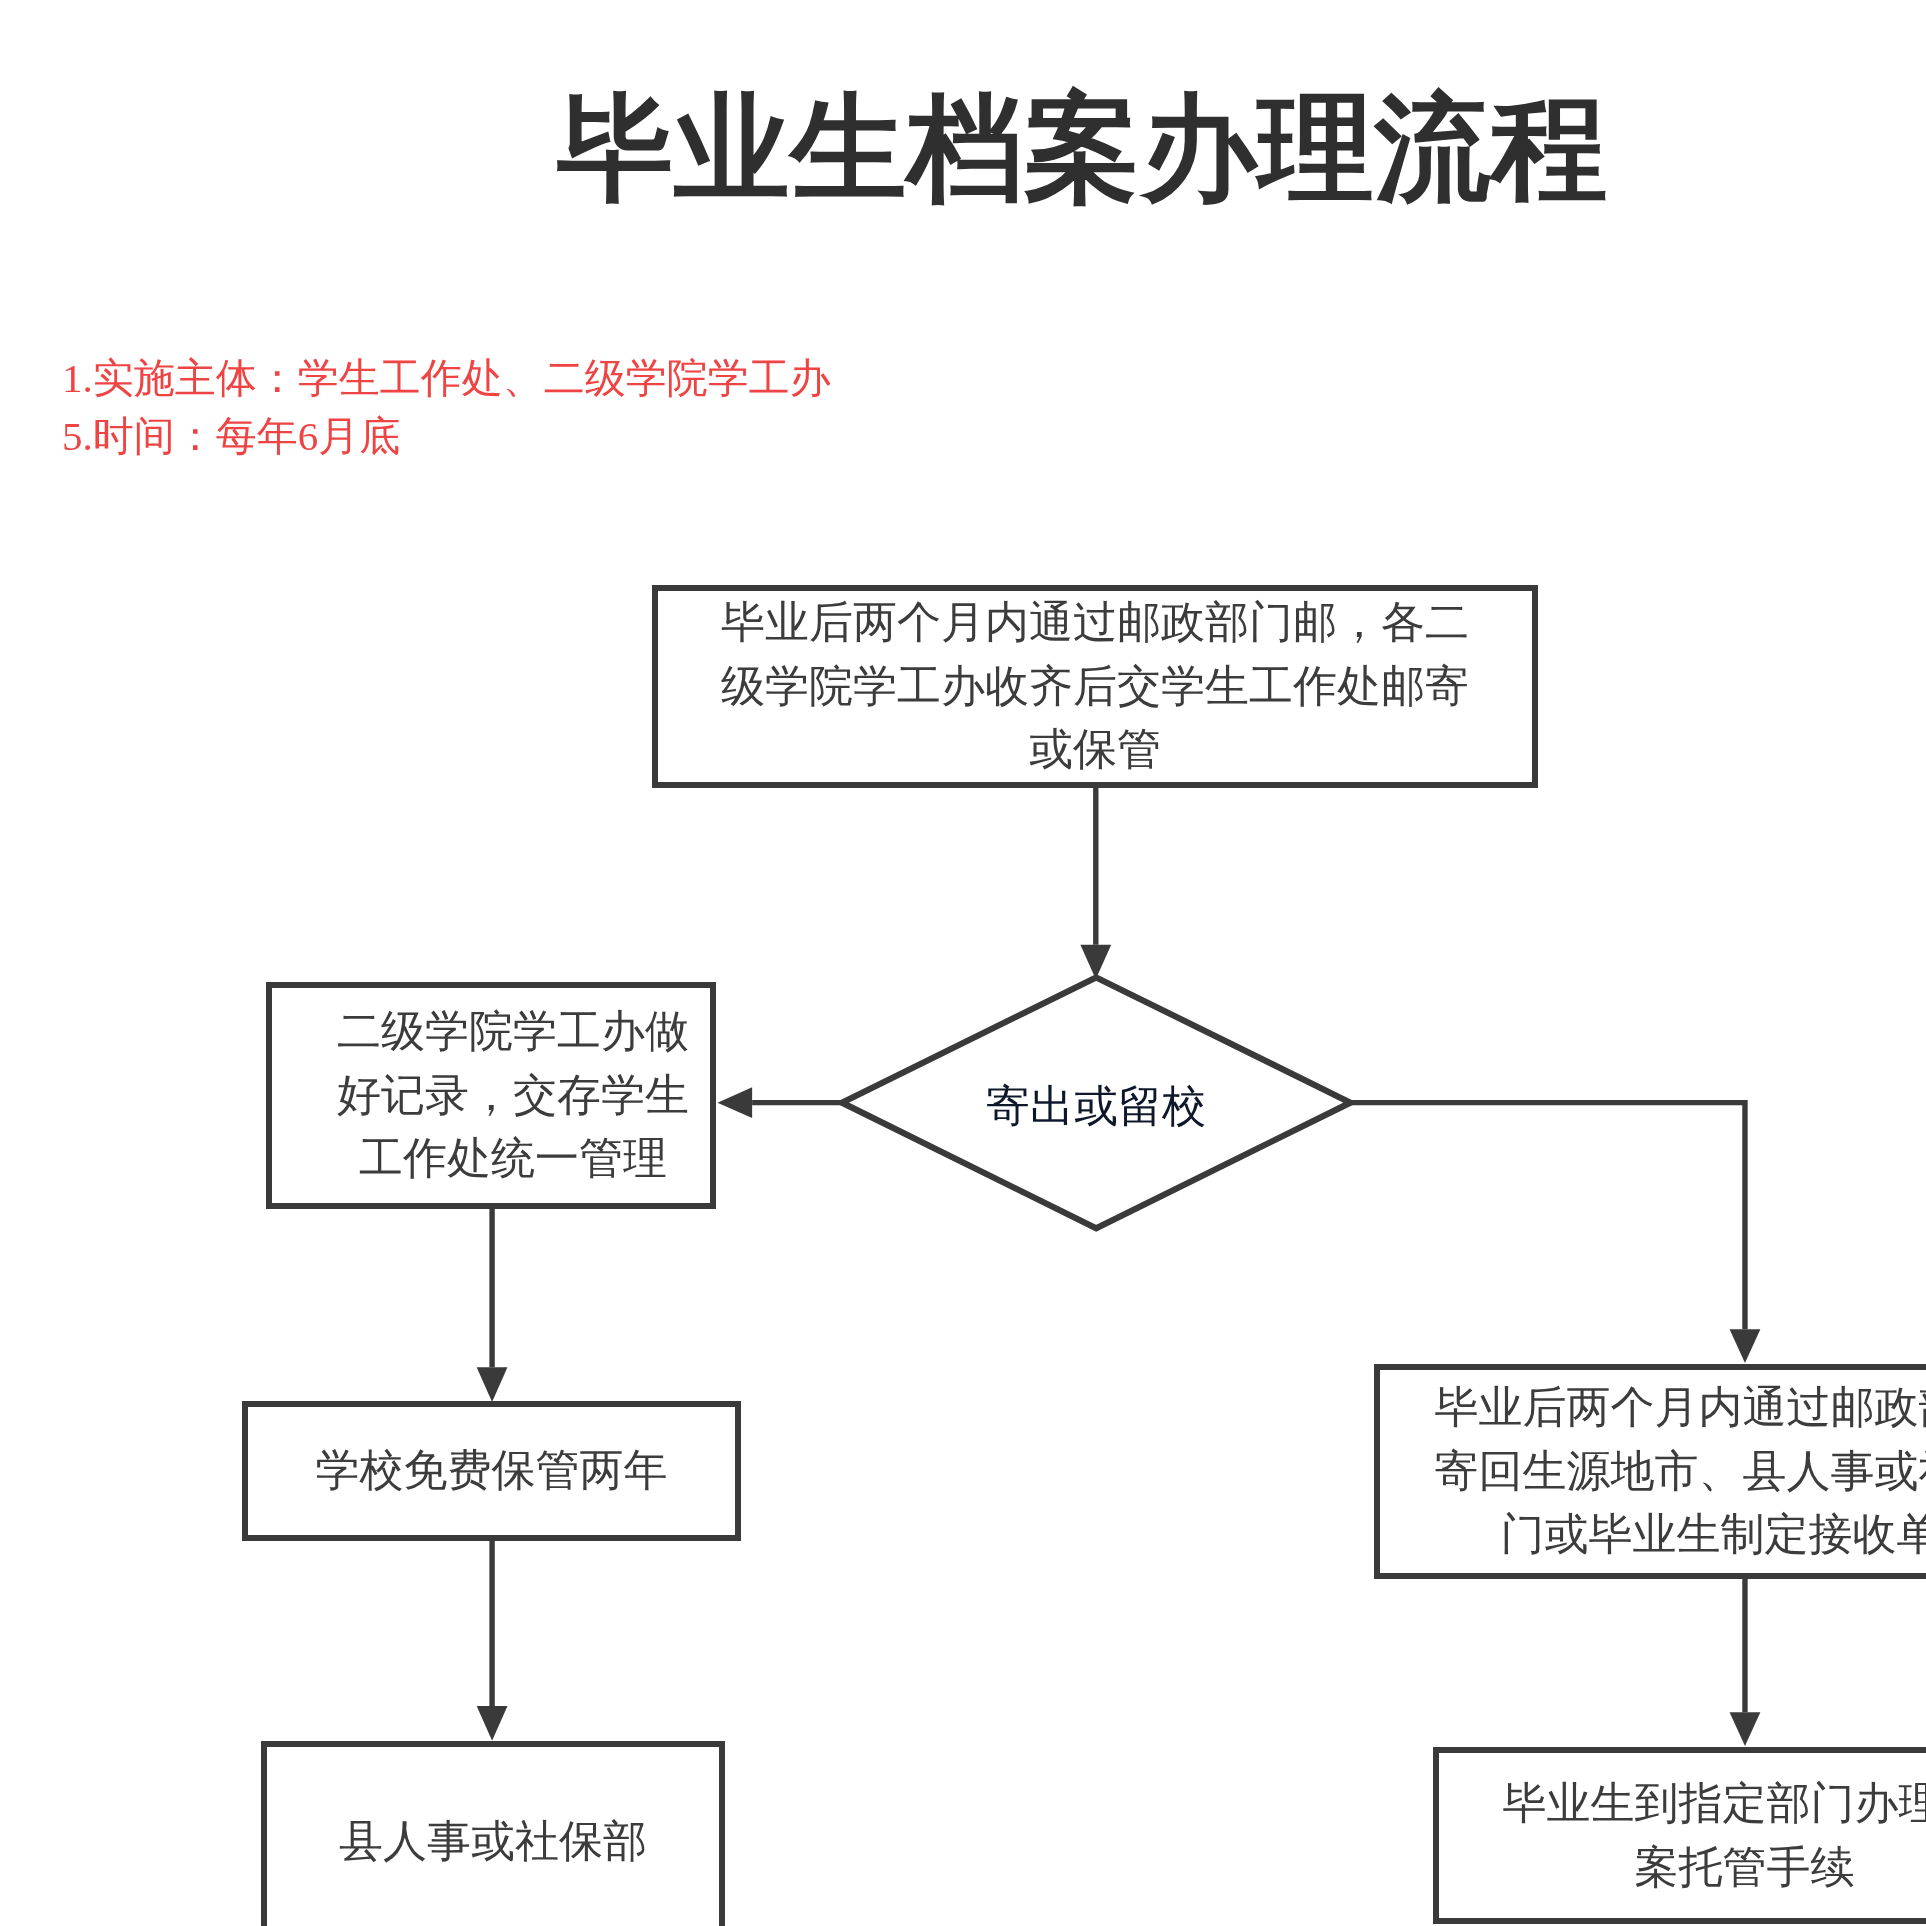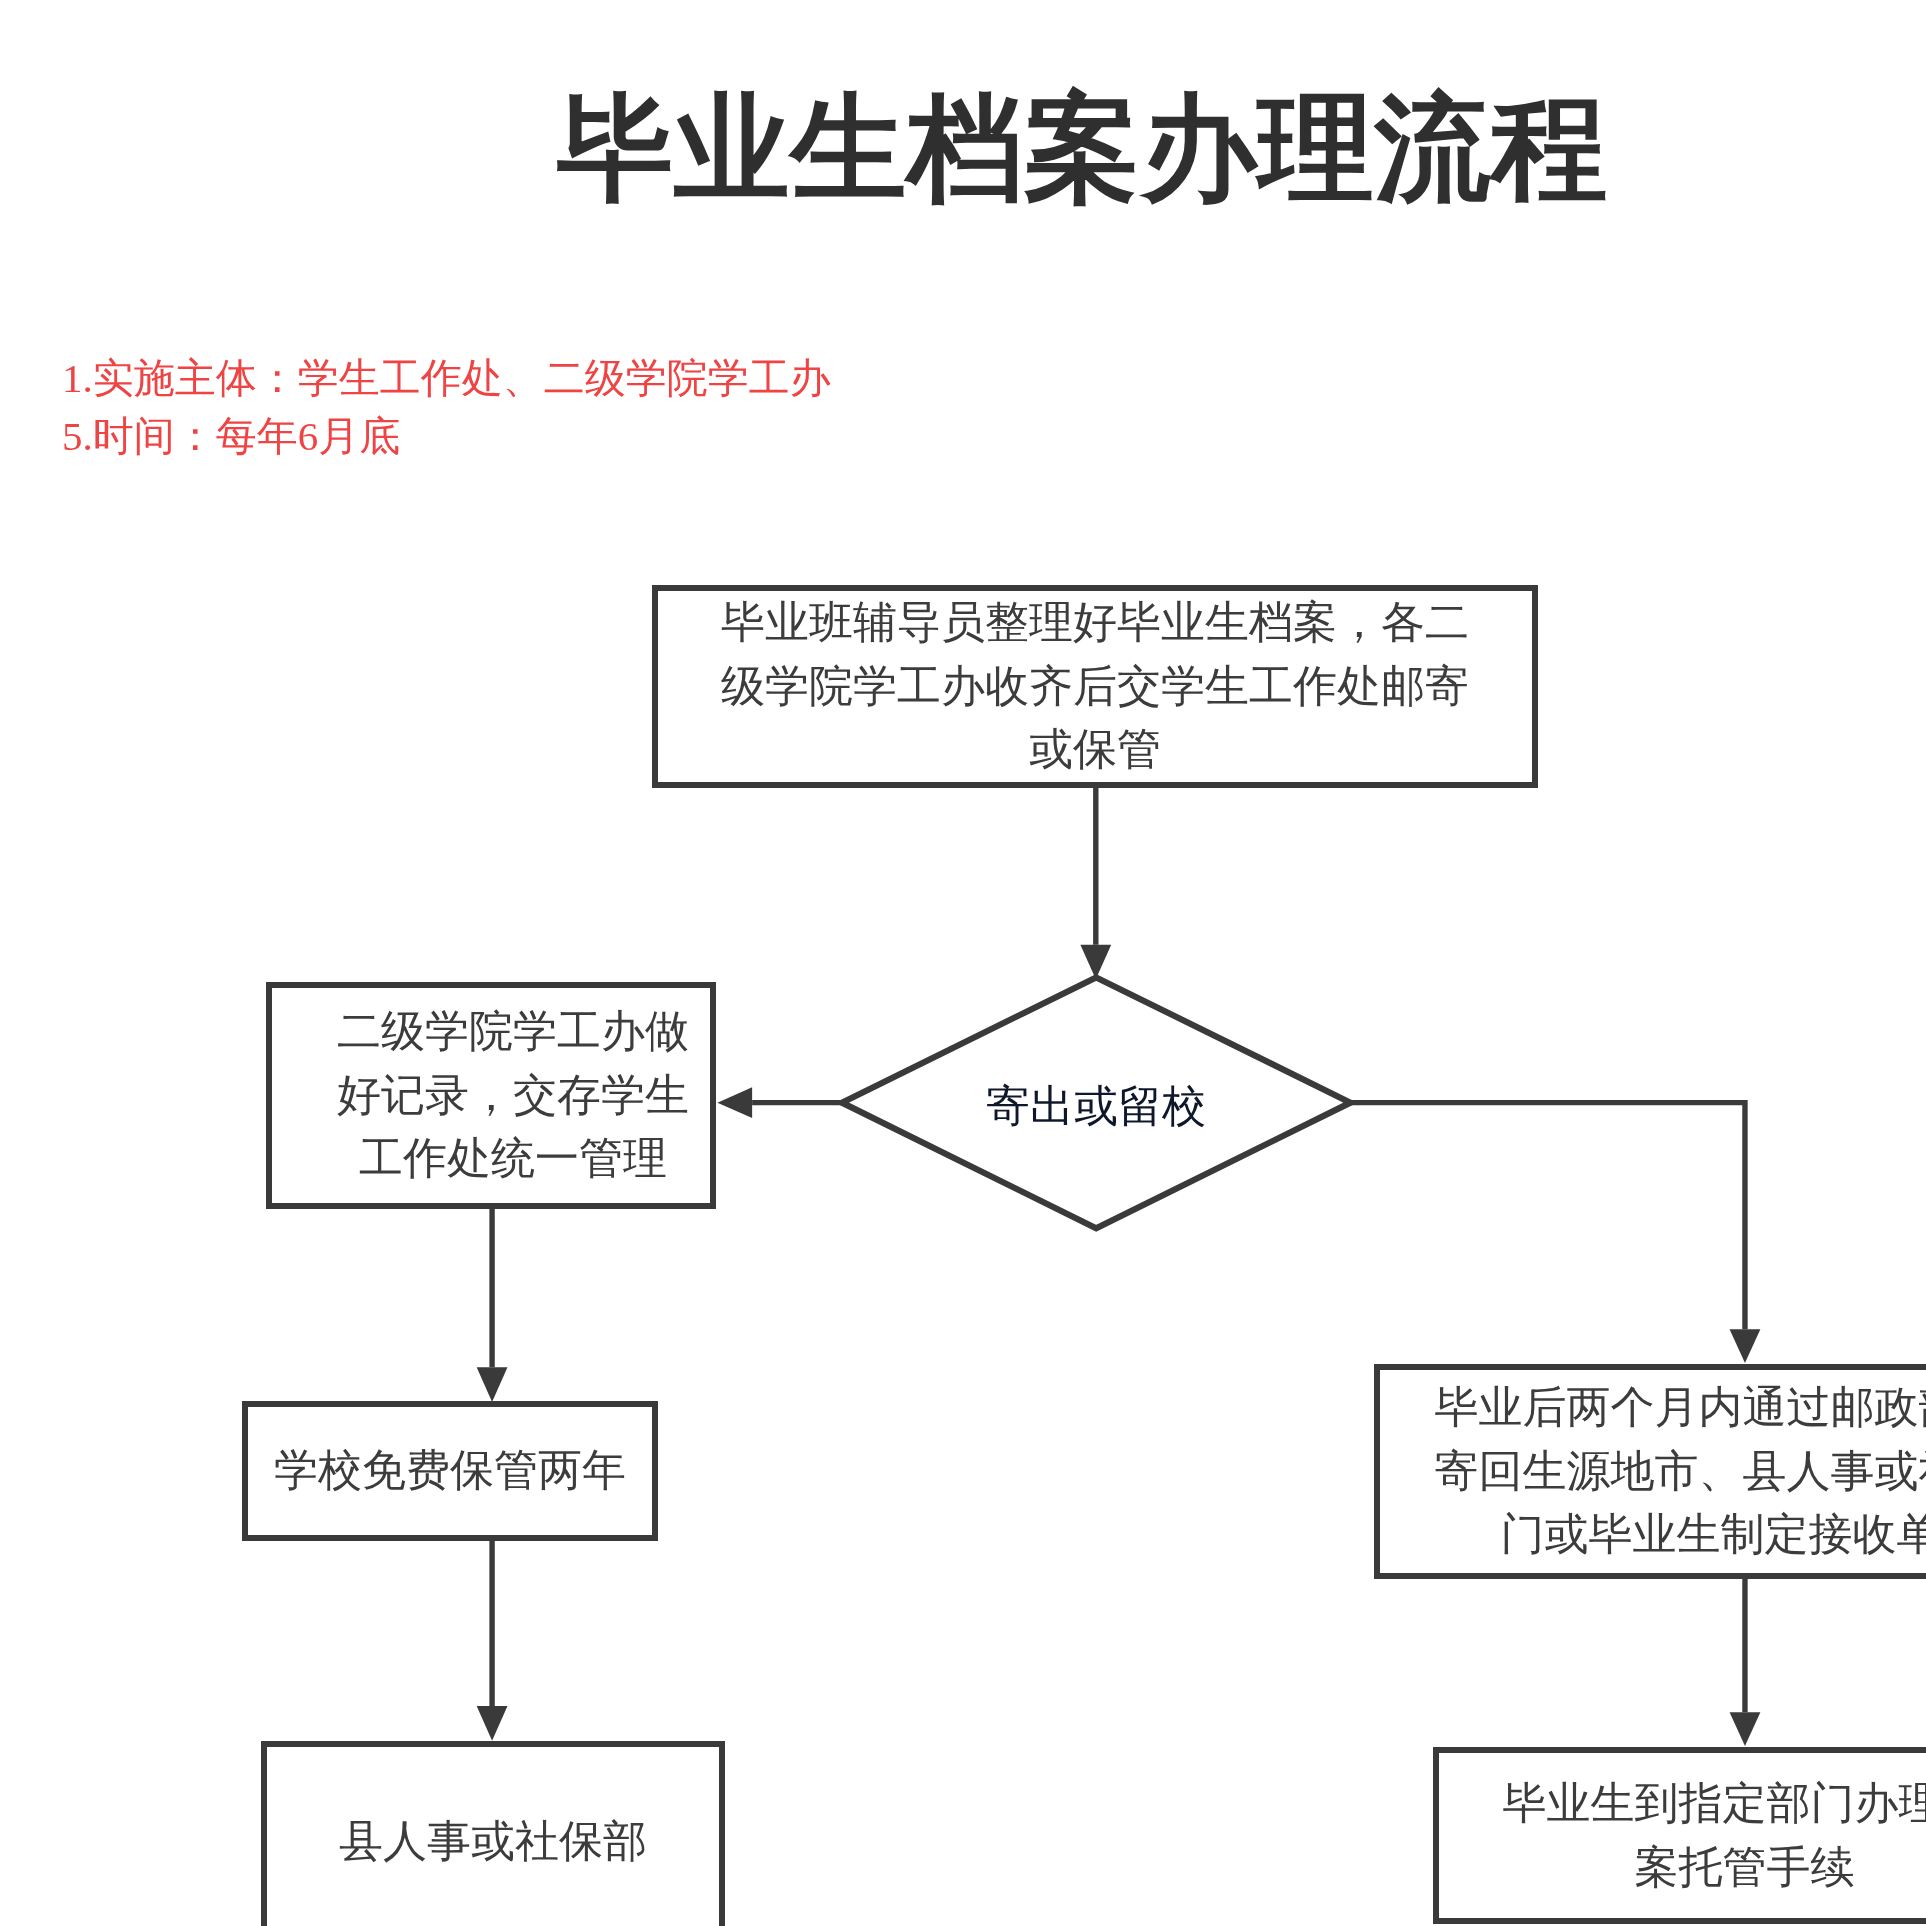--- a/index.html
+++ b/index.html
@@ -101,37 +101,37 @@
 
     <polyline points="3503,2862 4529,2862 4529,3450" fill="none" stroke="#3a3a3a" stroke-width="14"></polyline>
     <polygon points="4489,3450 4569,3450 4529,3538" fill="#3a3a3a"></polygon>
 
     <line x1="4529" y1="4095" x2="4529" y2="4444" stroke="#3a3a3a" stroke-width="14"></line>
     <polygon points="4489,4444 4569,4444 4529,4532" fill="#3a3a3a"></polygon>
   </svg>
 
   <div class="node" style="left:652px; top:585px; width:886px; height:203px;">
     <div class="node-text" style="width:778px;">
-      <div>毕业班辅导员整理好毕业生档案，各二</div>
+      <div>毕业后两个月内通过邮政部门邮，各二</div>
       <div>级学院学工办收齐后交学生工作处邮寄</div>
       <div>或保管</div>
     </div>
   </div>
 
   <div class="diamond-label">寄出或留校</div>
 
   <div class="node" style="left:266px; top:982px; width:450px; height:227px;">
     <div class="node-text" style="width:366px;margin-left:44px;">
       <div>二级学院学工办做</div>
       <div>好记录，交存学生</div>
       <div>工作处统一管理</div>
     </div>
   </div>
 
-  <div class="node" style="left:242px; top:1401px; width:416px; height:140px;">
+  <div class="node" style="left:242px; top:1401px; width:499px; height:140px;">
     <div class="node-text" style="white-space:nowrap;">
       <div>学校免费保管两年</div>
     </div>
   </div>
 
   <div class="node" style="left:261px; top:1741px; width:464px; height:202px;">
     <div class="node-text" style="width:366px;">
       <div>县人事或社保部</div>
     </div>
   </div>

